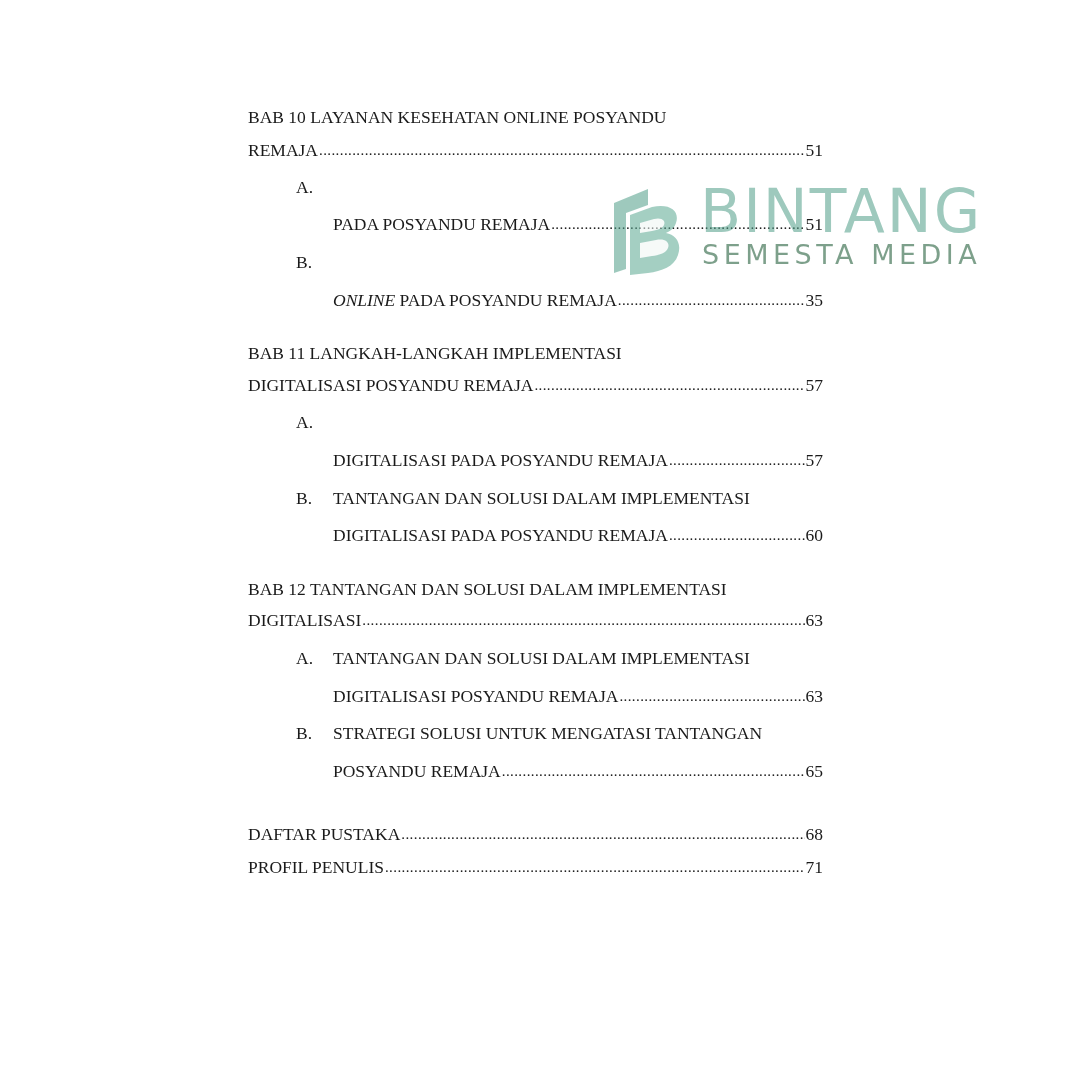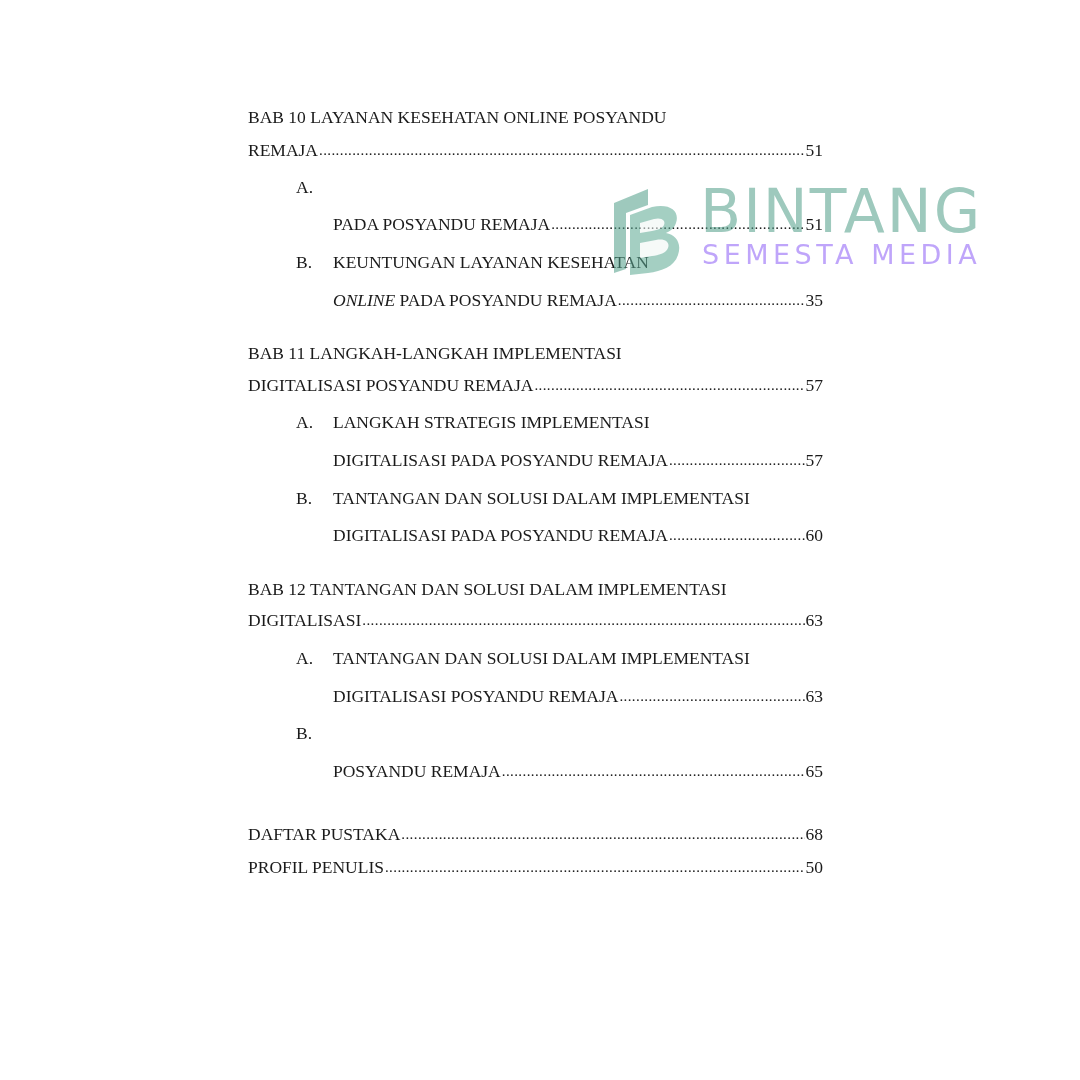--- a/index.html
+++ b/index.html
@@ -25,21 +25,21 @@
   .page { flex: 0 0 auto; }
   .italic { font-style: italic; }
   
   .wm { position: absolute; left: 608px; top: 183px; width: 395px; height: 95px; opacity: 0.55; pointer-events: none; text-align: center; }
   .wm-title {
     position: absolute; left: 92px; top: -2px; font-family: "DejaVu Sans", sans-serif;
     font-size: 60px; line-height: 60px; color: #4f9e88; letter-spacing: 2px;
   }
   .wm-sub {
     position: absolute; left: 94px; top: 58px; font-family: "DejaVu Sans", sans-serif;
-    font-size: 27px; line-height: 28px; color: #8b5cf6; letter-spacing: 4.5px;
+    font-size: 27px; line-height: 28px; color: #14532d; letter-spacing: 4.5px;
   }
   .wm-logo { position: absolute; left: 0; top: 2px; width: 78px; height: 92px; }
 </style>
 </head>
 <body>
 
 <div class="toc">
 
   <div class="line" style="top:105px">
     <span class="text">BAB 10 LAYANAN KESEHATAN ONLINE POSYANDU</span>
@@ -54,40 +54,38 @@
     <span class="letter">A.</span>
   </div>
   <div class="line sub" style="top:212px">
     <span class="text">PADA POSYANDU REMAJA</span>
     <span class="leader"></span>
     <span class="page">51</span>
   </div>
 
   <div class="line sub" style="top:250px">
     <span class="letter">B.</span>
-    <span class="text">KEUNTUNGAN LAYANAN KESEHATAN</span>
   </div>
   <div class="line sub" style="top:288px">
     <span class="text"><span class="italic">ONLINE</span> <span>PADA POSYANDU REMAJA</span></span>
     <span class="leader"></span>
     <span class="page">35</span>
   </div>
 
   <div class="line" style="top:341px">
     <span class="text">BAB 11 LANGKAH-LANGKAH IMPLEMENTASI</span>
   </div>
   <div class="line" style="top:373px">
     <span class="text">DIGITALISASI POSYANDU REMAJA</span>
     <span class="leader"></span>
     <span class="page">57</span>
   </div>
 
   <div class="line sub" style="top:410px">
     <span class="letter">A.</span>
-    <span class="text">LANGKAH STRATEGIS IMPLEMENTASI</span>
   </div>
   <div class="line sub" style="top:448px">
     <span class="text">DIGITALISASI PADA POSYANDU REMAJA</span>
     <span class="leader"></span>
     <span class="page">57</span>
   </div>
 
   <div class="line sub" style="top:486px">
     <span class="letter">B.</span>
     <span class="text">TANTANGAN DAN SOLUSI DALAM IMPLEMENTASI</span>
@@ -112,36 +110,37 @@
     <span class="text">TANTANGAN DAN SOLUSI DALAM IMPLEMENTASI</span>
   </div>
   <div class="line sub" style="top:684px">
     <span class="text">DIGITALISASI POSYANDU REMAJA</span>
     <span class="leader"></span>
     <span class="page">63</span>
   </div>
 
   <div class="line sub" style="top:721px">
     <span class="letter">B.</span>
+    <span class="text">STRATEGI SOLUSI UNTUK MENGATASI TANTANGAN</span>
   </div>
   <div class="line sub" style="top:759px">
     <span class="text">POSYANDU REMAJA</span>
     <span class="leader"></span>
     <span class="page">65</span>
   </div>
 
   <div class="line" style="top:822px">
     <span class="text">DAFTAR PUSTAKA</span>
     <span class="leader"></span>
     <span class="page">68</span>
   </div>
   <div class="line" style="top:855px">
     <span class="text">PROFIL PENULIS</span>
     <span class="leader"></span>
-    <span class="page">50</span>
+    <span class="page">71</span>
   </div>
 </div>
 
 <div class="wm">
   <svg class="wm-logo" viewBox="0 0 78 92">
     <path d="M6 18 L40 4 L40 20 L18 28 L18 84 L6 88 Z" fill="#4f9e88"></path>
     <path d="M22 30 L44 22 C62 18 72 26 68 38 C66 44 62 46 58 48 C68 50 74 58 70 70 C66 82 54 86 40 88 L22 90 Z" fill="#5aa892"></path>
     <path d="M32 38 L46 34 C54 32 58 36 56 40 C55 43 50 45 44 46 L32 48 Z" fill="#ffffff" opacity="0.9"></path>
     <path d="M32 58 L48 55 C58 53 62 58 60 63 C58 68 52 70 44 71 L32 73 Z" fill="#ffffff" opacity="0.9"></path>
   </svg>

